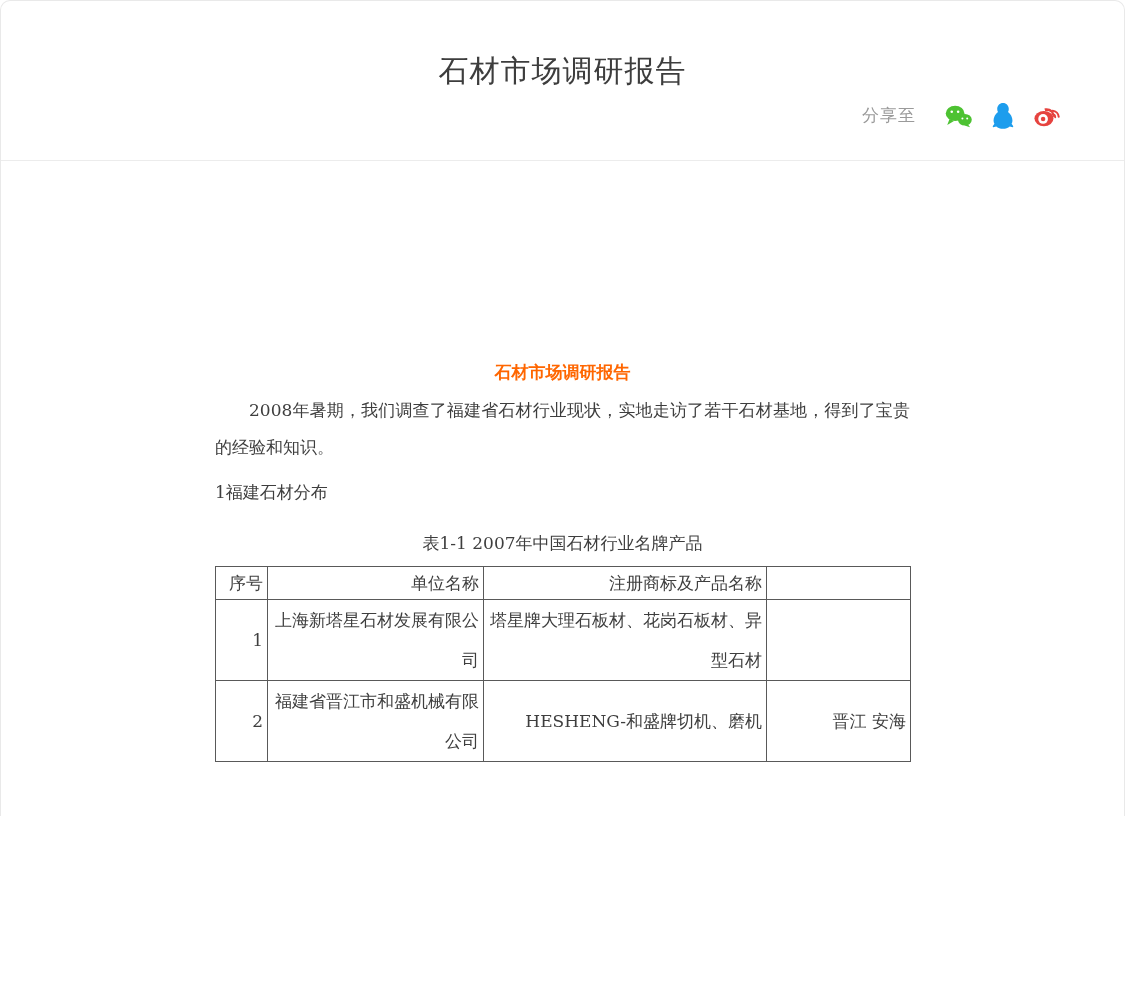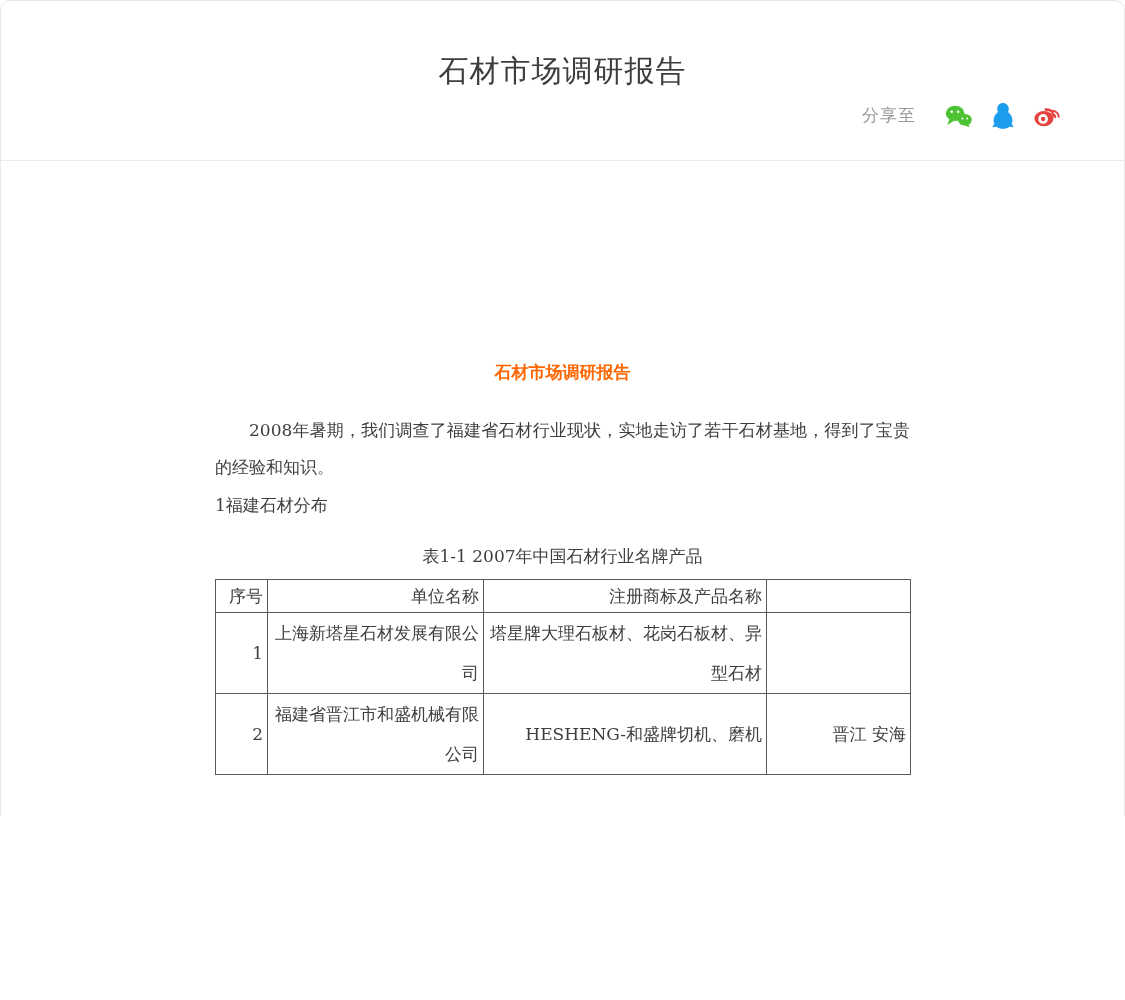--- a/index.html
+++ b/index.html
@@ -68,24 +68,24 @@
     text-align: center;
     font-weight: 700;
     color: #ff6600;
   }
   .doc-subtitle {
     text-align: right;
   }
   .doc p.indent {
     text-indent: 2em;
     text-align: justify;
-    margin-top: 20px;
   }
   .section-heading {
     text-align: left;
+    margin-top: 7px;
   }
   .table-caption {
     margin-top: 14px;
     text-align: center;
   }
   table.brand-table {
     margin-top: 3px;
     width: 695px;
     table-layout: fixed;
     border-collapse: collapse;

